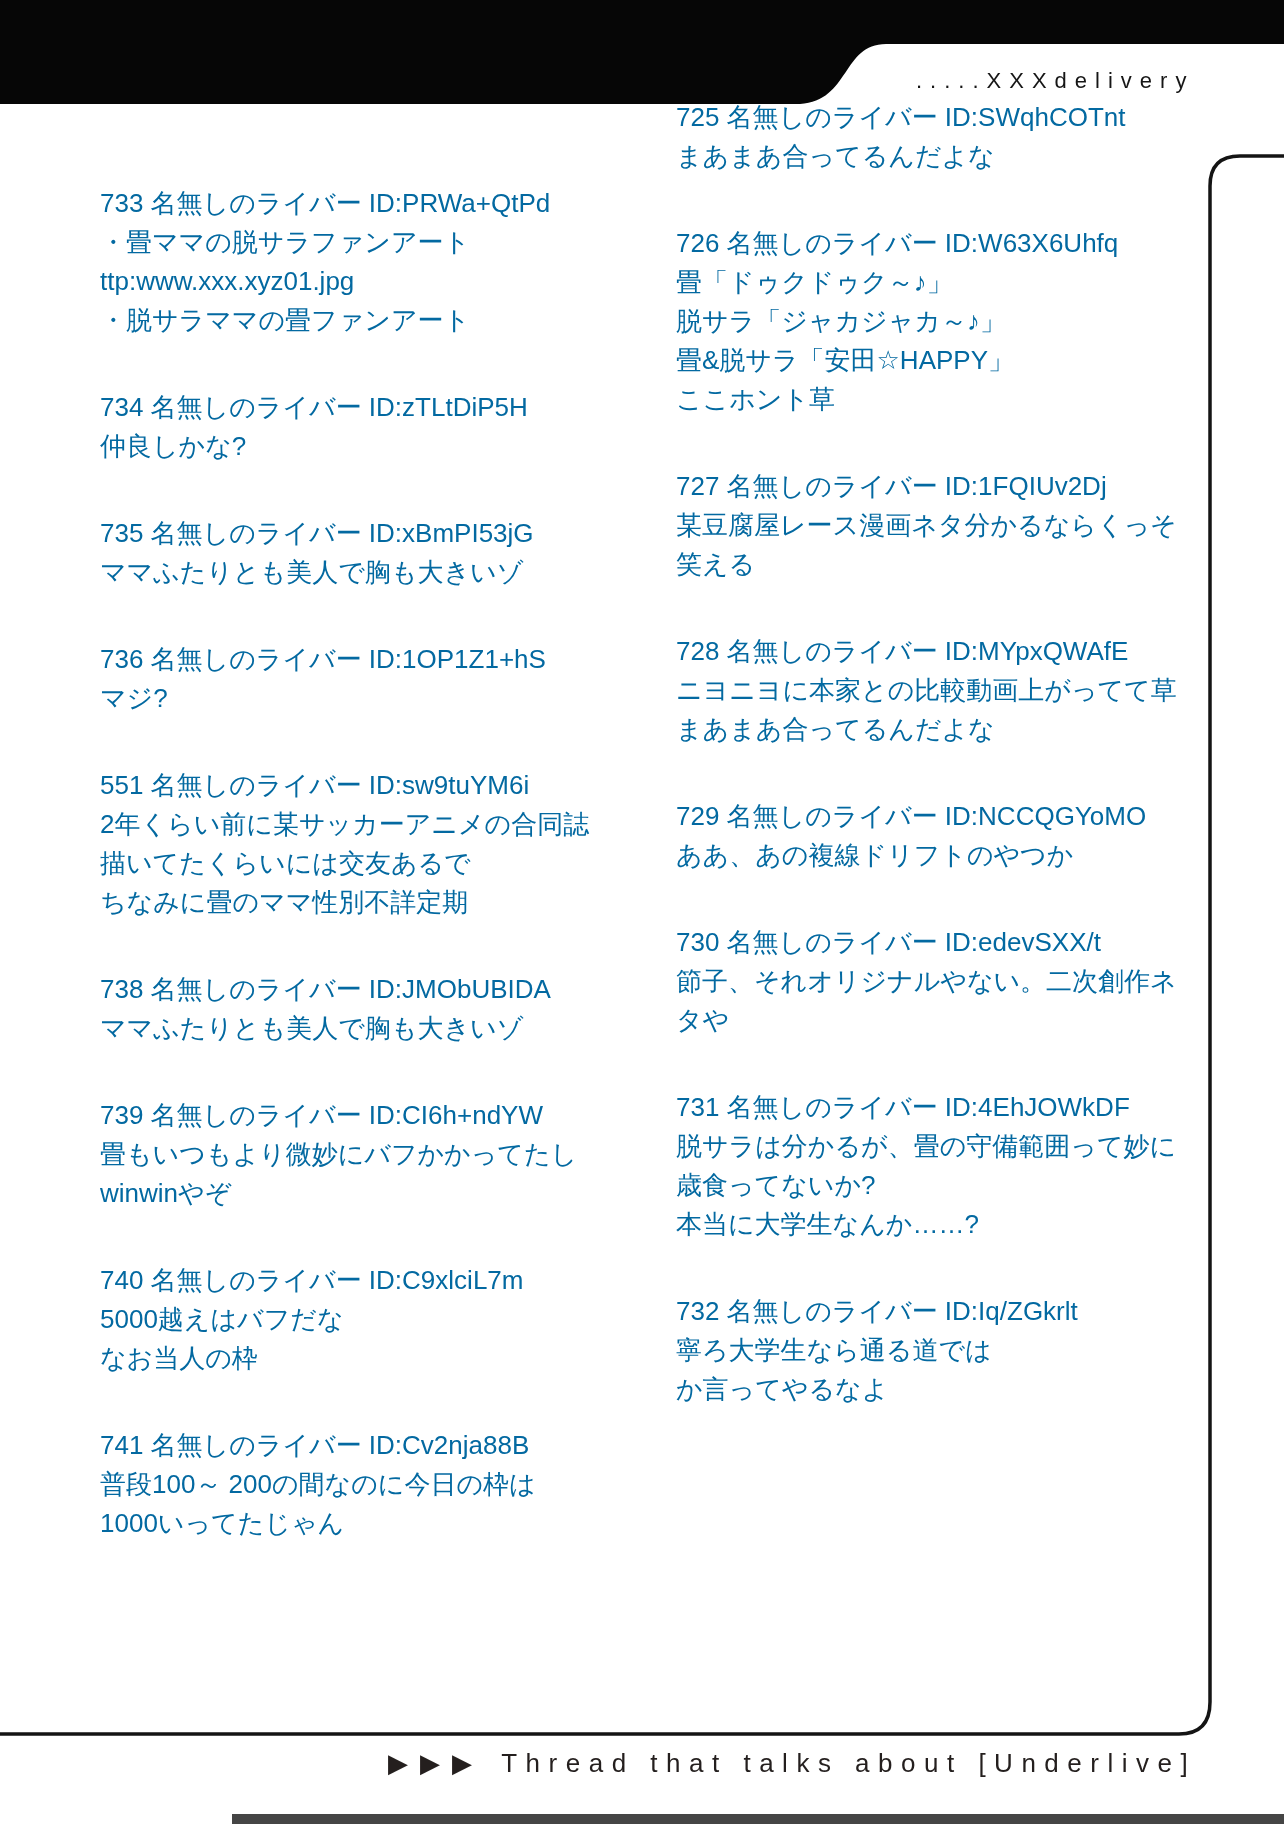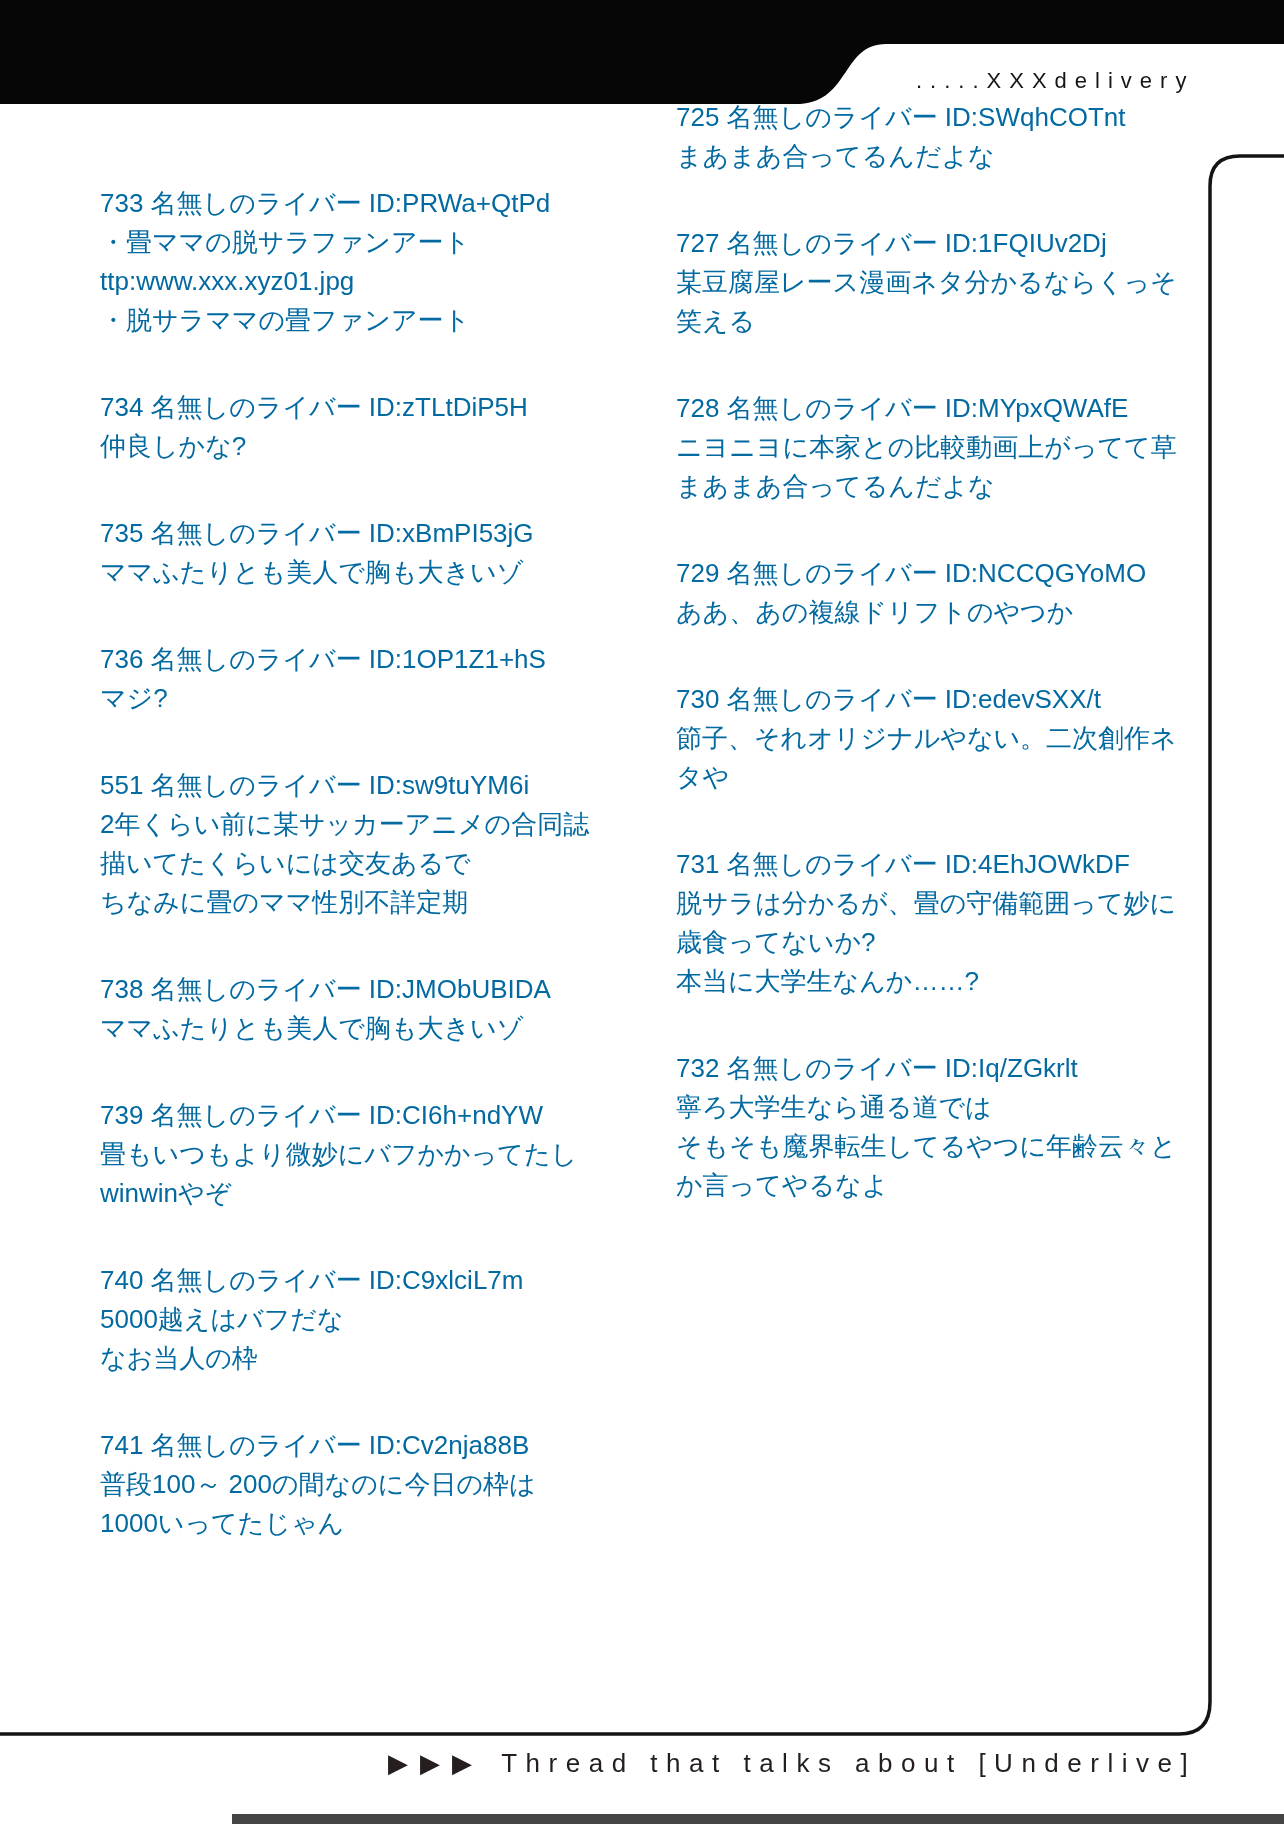--- a/index.html
+++ b/index.html
@@ -99,20 +99,27 @@
         <div class="post-line">普段100～ 200の間なのに今日の枠は</div>
         <div class="post-line">1000いってたじゃん</div>
       </div>
     </div>
   <div class="col col2">
       <div class="post">
         <div class="post-header">725 名無しのライバー ID:SWqhCOTnt</div>
         <div class="post-line">まあまあ合ってるんだよな</div>
       </div>
       <div class="post">
+        <div class="post-header">726 名無しのライバー ID:W63X6Uhfq</div>
+        <div class="post-line">畳「ドゥクドゥク～♪」</div>
+        <div class="post-line">脱サラ「ジャカジャカ～♪」</div>
+        <div class="post-line">畳&amp;脱サラ「安田☆HAPPY」</div>
+        <div class="post-line">ここホント草</div>
+      </div>
+      <div class="post">
         <div class="post-header">727 名無しのライバー ID:1FQIUv2Dj</div>
         <div class="post-line">某豆腐屋レース漫画ネタ分かるならくっそ</div>
         <div class="post-line">笑える</div>
       </div>
       <div class="post">
         <div class="post-header">728 名無しのライバー ID:MYpxQWAfE</div>
         <div class="post-line">ニヨニヨに本家との比較動画上がってて草</div>
         <div class="post-line">まあまあ合ってるんだよな</div>
       </div>
       <div class="post">
@@ -126,21 +133,20 @@
       </div>
       <div class="post">
         <div class="post-header">731 名無しのライバー ID:4EhJOWkDF</div>
         <div class="post-line">脱サラは分かるが、畳の守備範囲って妙に</div>
         <div class="post-line">歳食ってないか?</div>
         <div class="post-line">本当に大学生なんか……?</div>
       </div>
       <div class="post">
         <div class="post-header">732 名無しのライバー ID:Iq/ZGkrlt</div>
         <div class="post-line">寧ろ大学生なら通る道では</div>
-        <div class="post-line">そもそも魔界転生してるやつに年齢云々と</div>
         <div class="post-line">か言ってやるなよ</div>
       </div>
     </div>
 
   <svg class="panel-svg" width="1284" height="1824" viewBox="0 0 1284 1824">
     <path d="M1284,156 H1240 Q1210,156 1210,186 V1702 Q1210,1734 1179,1734 H0" fill="none" stroke="#141414" stroke-width="3.5"></path>
   </svg>
 
   <div class="footer">
     <span class="arrows">▶▶▶</span>

